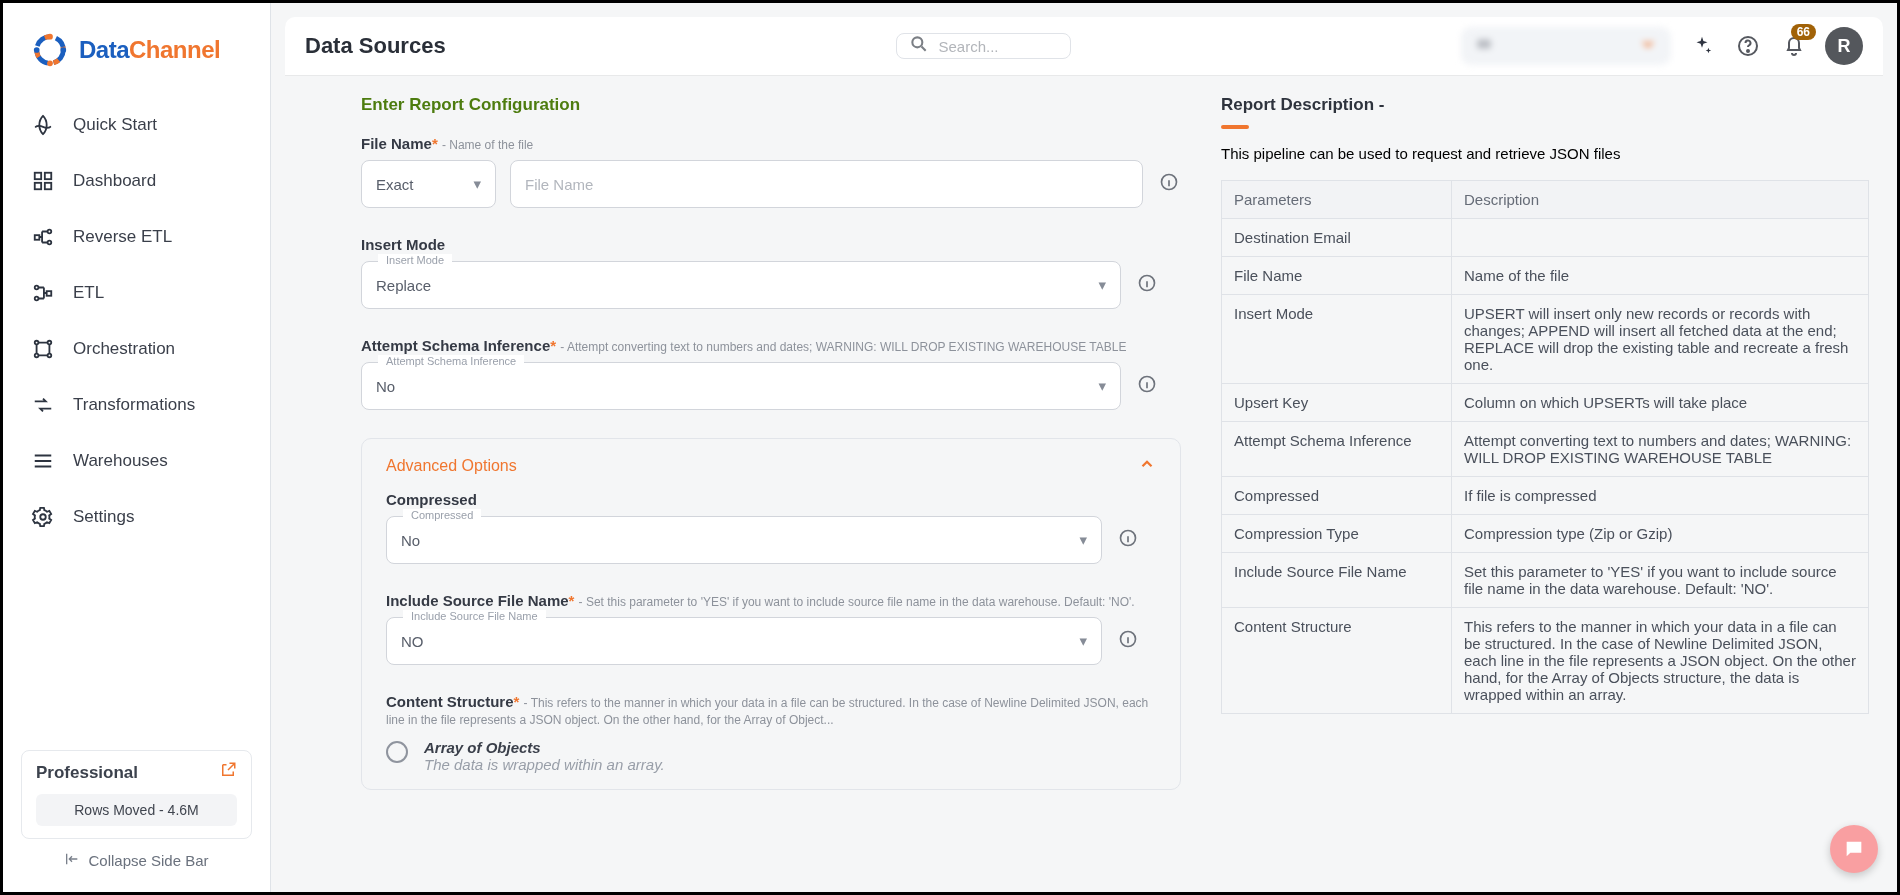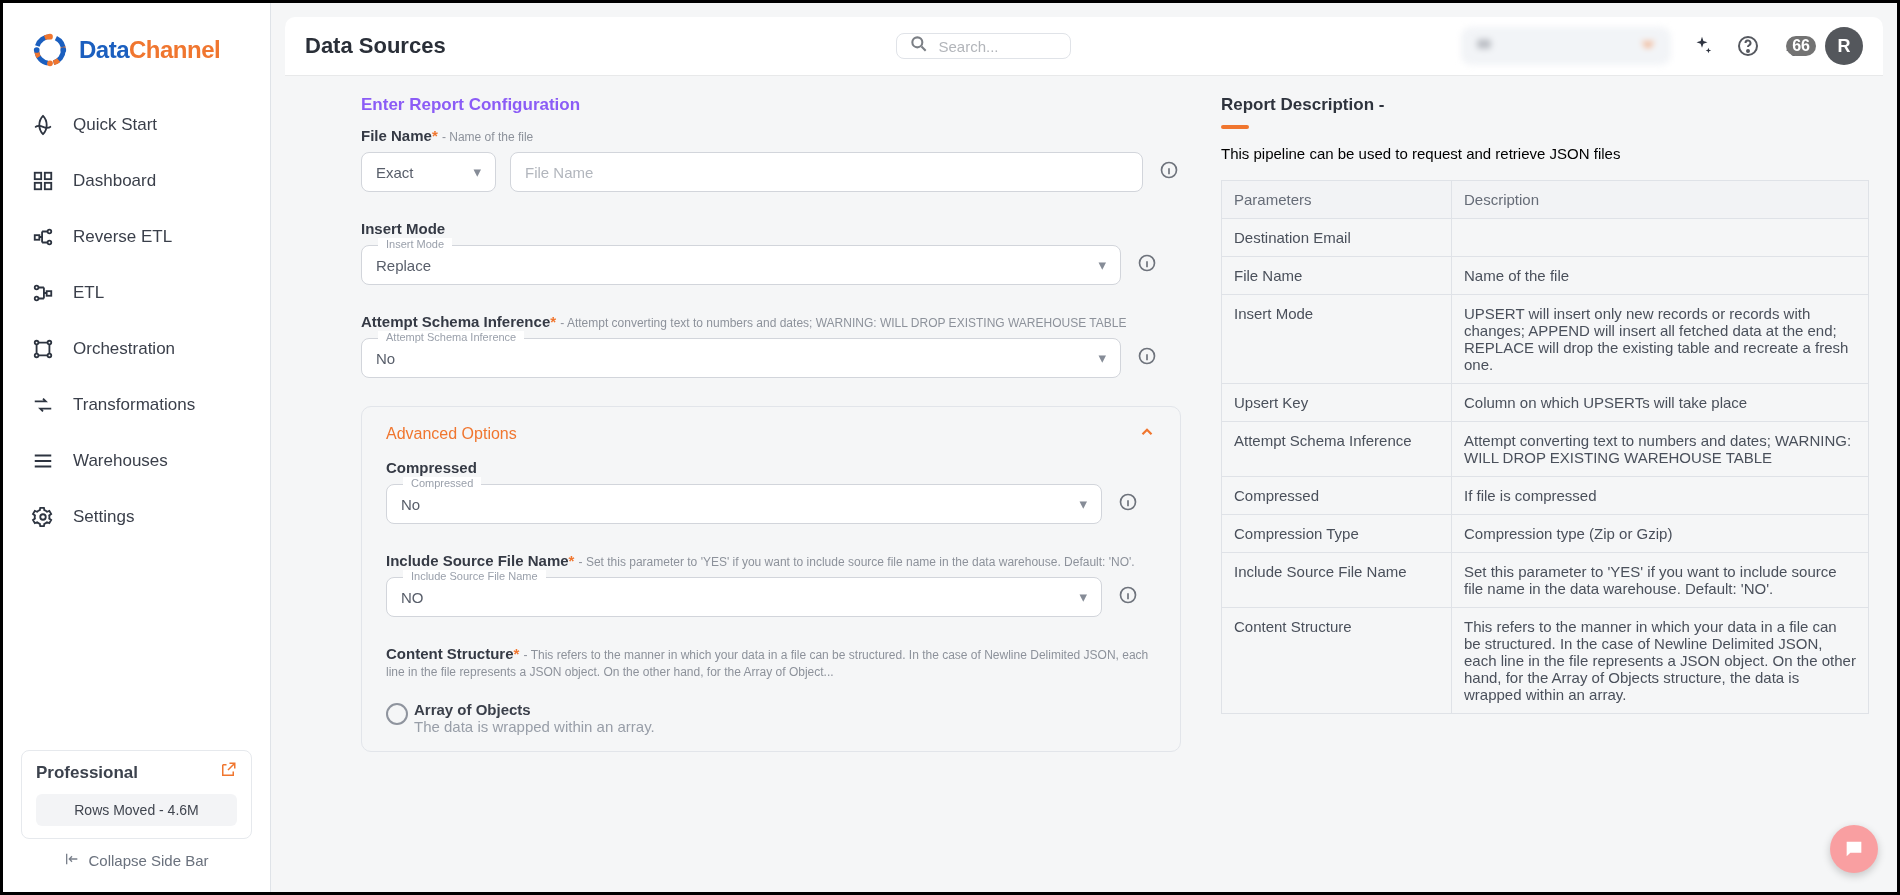--- a/index.html
+++ b/index.html
@@ -157,49 +157,49 @@
     color:#888; font-weight:600; font-size:15px;
   }
   .endpoint-chip .chevron { color:#f0762f; }
   .top-icon {
     width:30px; height:30px; display:flex; align-items:center; justify-content:center;
     color:#55585f; cursor:pointer;
   }
   .bell-wrap { position:relative; }
   .bell-badge {
     position:absolute; top:-7px; right:-7px;
-    background:#737373; color:#fff;
-    font-size:16px; font-weight:600;
-    padding:1px 6px; border-radius:10px;margin-top:12px;
+    background:#a16207; color:#fff;
+    font-size:12px; font-weight:600;
+    padding:1px 6px; border-radius:10px;
   }
   .avatar {
     width:38px; height:38px; border-radius:50%;
     background:var(--avatar); color:#fff;
     display:flex; align-items:center; justify-content:center;
     font-size:18px; font-weight:600;
   }
   
   .content {
     flex:1; overflow:auto;
     padding: 20px 28px 0 90px;
     display:flex; gap:40px;
   }
   .form-col { flex: 0 0 820px; max-width:820px; }
   .section-title {
-    font-size:17px; font-weight:700; color:#8b5cf6;
-    margin: 0 0 12px 0;
+    font-size:17px; font-weight:700; color:#4d7c0f;
+    margin: 0 0 20px 0;
   }
   .field-block { margin-bottom: 28px; }
   .field-label { font-size:15px; font-weight:700; color:#353a45; margin-bottom:8px; }
   .field-label .ast { color:var(--accent); font-weight:800; }
   .field-hint { font-weight:500; color:#8d929b; font-size:12px; }
   .control-row { display:flex; align-items:center; gap:14px; }
   .select, .text-input {
     border:1px solid #d2d5db; border-radius:8px;
-    height:40px; display:flex; align-items:center;
+    height:48px; display:flex; align-items:center;
     padding: 0 14px; color:#585e6a; background:#fff;
     font-size:15px;
   }
   .select { justify-content:space-between; cursor:pointer; }
   .select .chev { color:#868c97; }
   .exact-sel { width:135px; }
   .filename-in { flex:1; color:#b2b6bd; }
   .full-sel { width: 760px; position:relative; }
   .float-label {
     position:absolute; top:-8px; left:16px;
@@ -212,21 +212,21 @@
   }
   .adv-card {
     border:1px solid #e2e5ea; border-radius:10px;
     padding: 16px 24px;
   }
   .adv-head {
     display:flex; justify-content:space-between; align-items:center;
     color:var(--accent); font-size:16px; margin-bottom:14px; cursor:pointer;
   }
   .adv-head .chev { color:var(--accent); }
-  .radio-row { display:flex; align-items:flex-start; gap:6px; margin-top:22px; }
+  .radio-row { display:flex; align-items:flex-start; gap:16px; margin-top:12px;font-style:italic; }
   .radio-dot {
     width:22px; height:22px; border:2px solid #8f949e; border-radius:50%;
     flex-shrink:0; margin-top:2px;
   }
   .radio-text .r-title { font-size:15px; font-weight:600; color:#3a3f4a; }
   .radio-text .r-sub   { font-size:15px; color:#929600; color:#989ea8; }
   
   .desc-col { flex:1; min-width:0; }
   .desc-heading { font-size:17px; font-weight:700; color:#2e333d; }
   .accent-bar { width:28px; height:4px; background:var(--accent); border-radius:2px; margin:10px 0 16px 0; }

